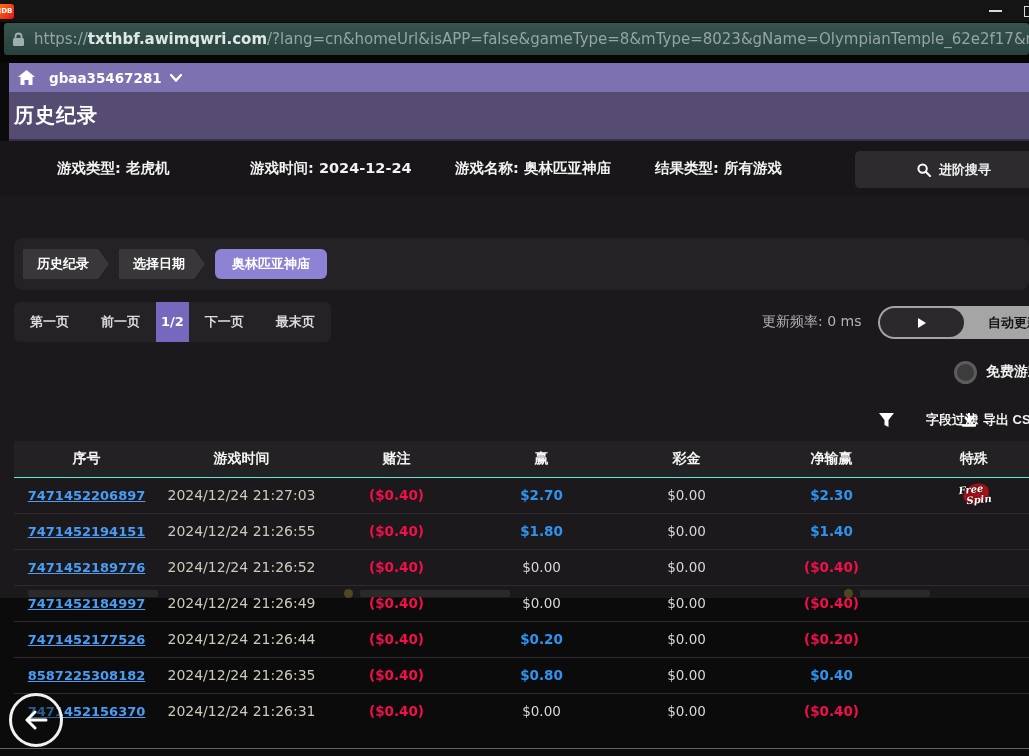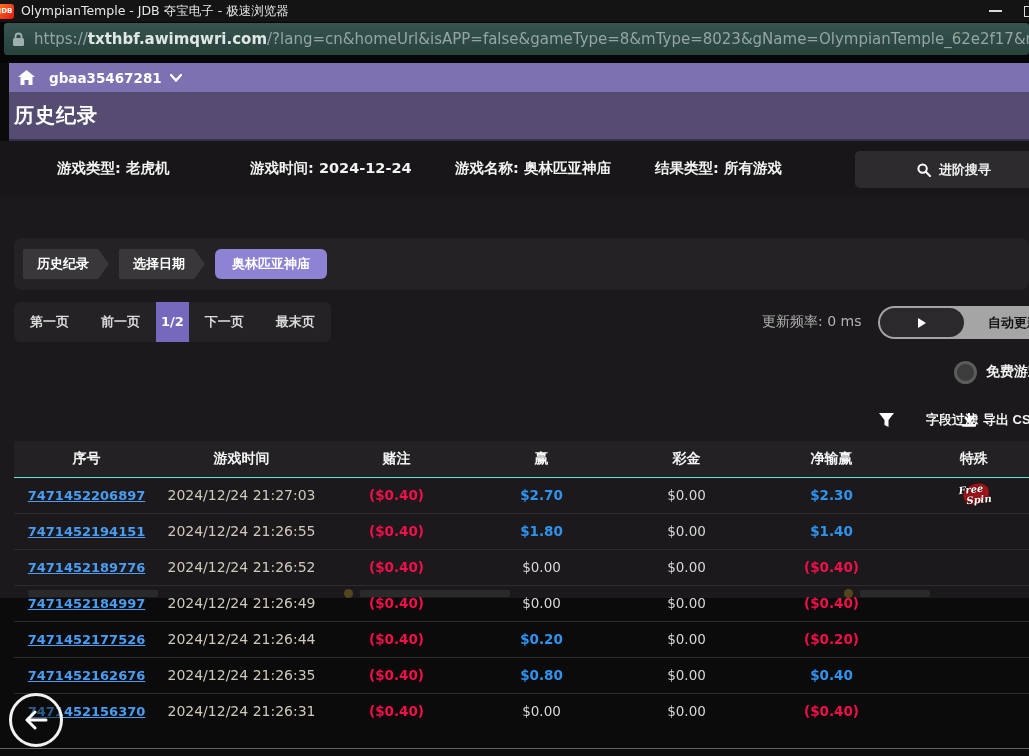--- a/index.html
+++ b/index.html
@@ -105,21 +105,20 @@
 
   .icon-svg { display:block; }
 </style>
 </head>
 <body>
 
 <div class="screen">
 
   <div class="titlebar">
     <div class="app-logo">JDB</div>
-    <div class="win-title">OlympianTemple - JDB 夺宝电子 - 极速浏览器</div>
     <div class="win-controls">
       <div class="win-min"></div>
       <div class="win-max"></div>
     </div>
   </div>
 
   <div class="urlbar-wrap">
     <div class="urlbar">
       <svg class="icon-svg" width="13" height="15" viewBox="0 0 13 15" style="margin-right:9px; flex:none;">
         <rect x="1" y="6" width="11" height="8" rx="1.5" fill="#9db0ad"></rect>
@@ -265,21 +264,21 @@
           <tr>
             <td><a class="serial">7471452177526</a></td>
             <td class="t-time">2024/12/24 21:26:44</td>
             <td class="c-red">($0.40)</td>
             <td class="c-blue">$0.20</td>
             <td class="c-gray">$0.00</td>
             <td class="c-red">($0.20)</td>
             <td></td>
           </tr>
           <tr>
-            <td><a class="serial">7471452162676</a></td>
+            <td><a class="serial">8587225308182</a></td>
             <td class="t-time">2024/12/24 21:26:35</td>
             <td class="c-red">($0.40)</td>
             <td class="c-blue">$0.80</td>
             <td class="c-gray">$0.00</td>
             <td class="c-blue">$0.40</td>
             <td></td>
           </tr>
           <tr>
             <td><a class="serial">7471452156370</a></td>
             <td class="t-time">2024/12/24 21:26:31</td>

